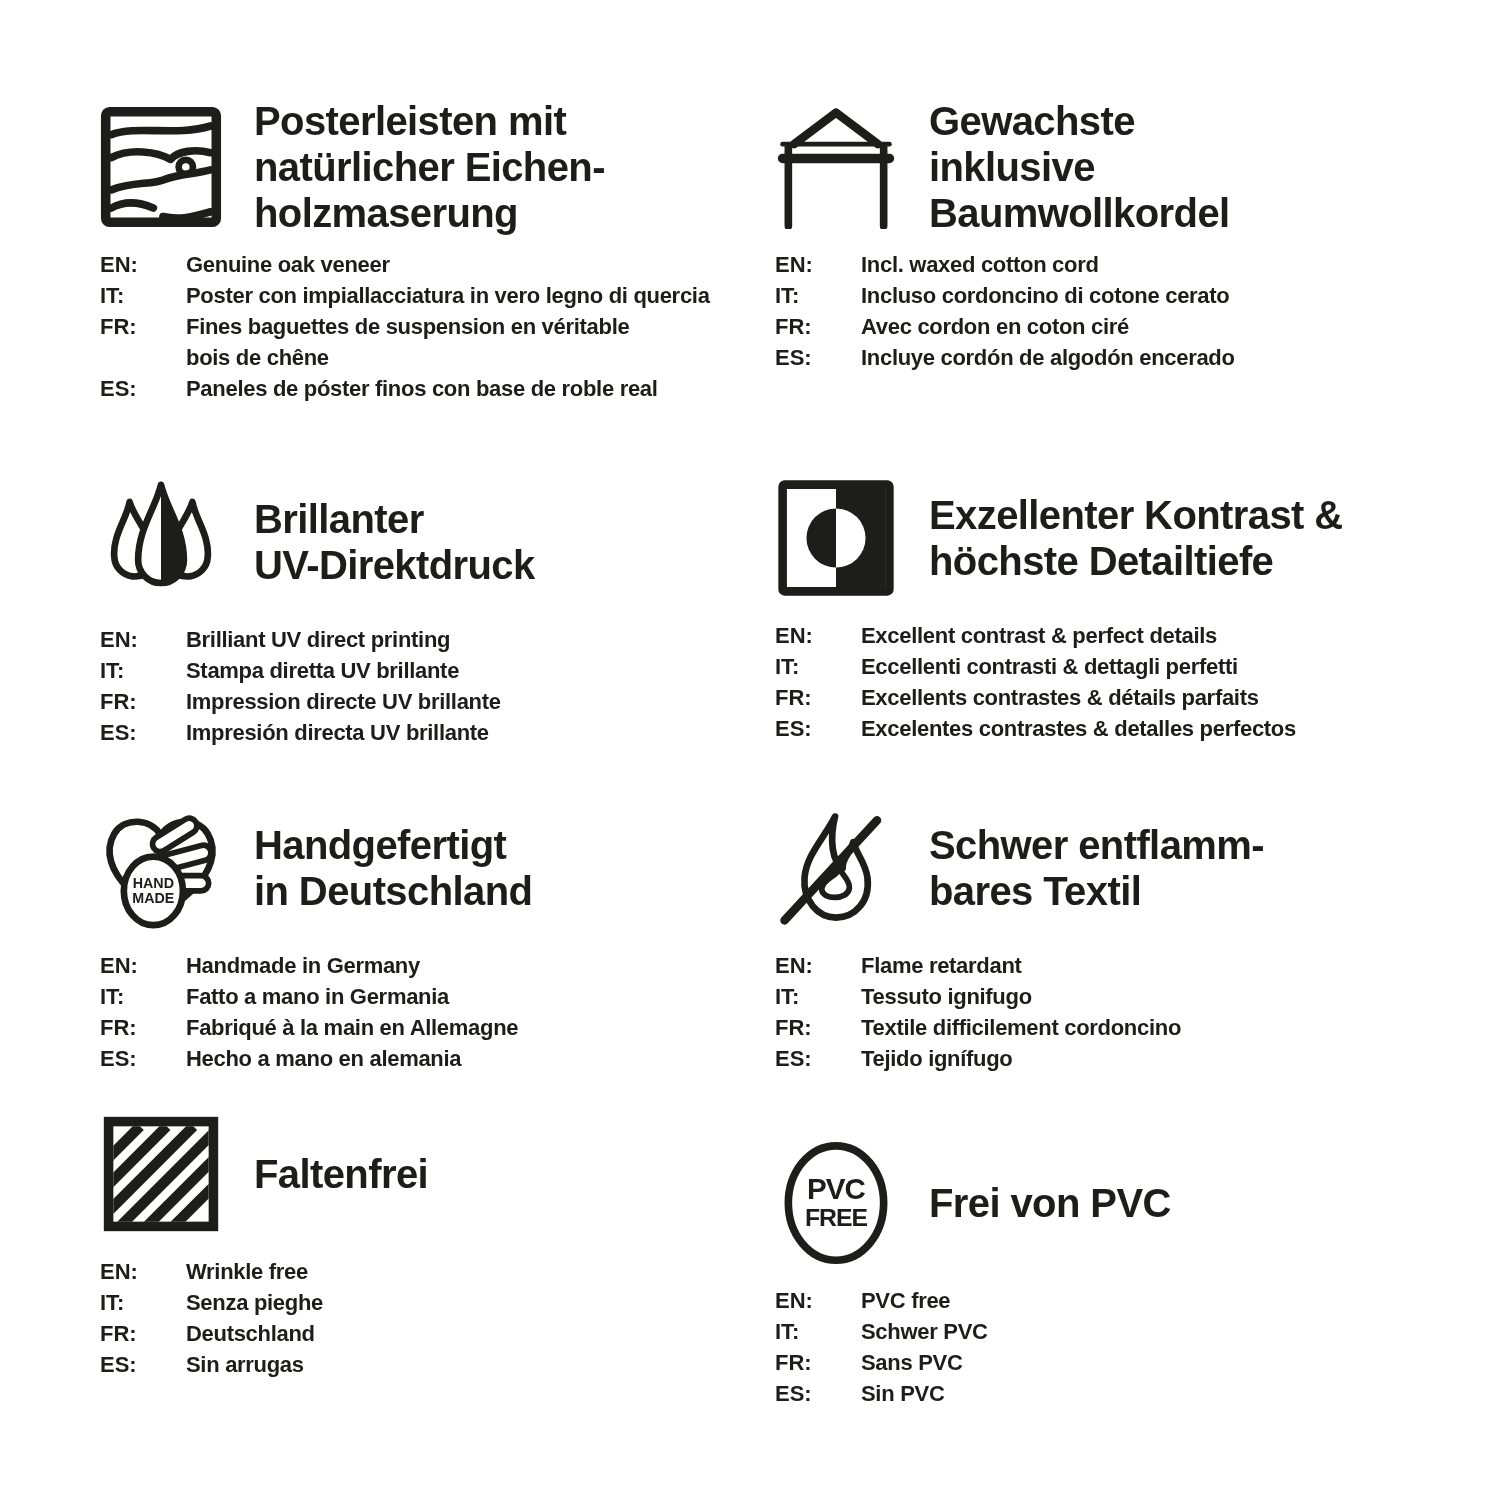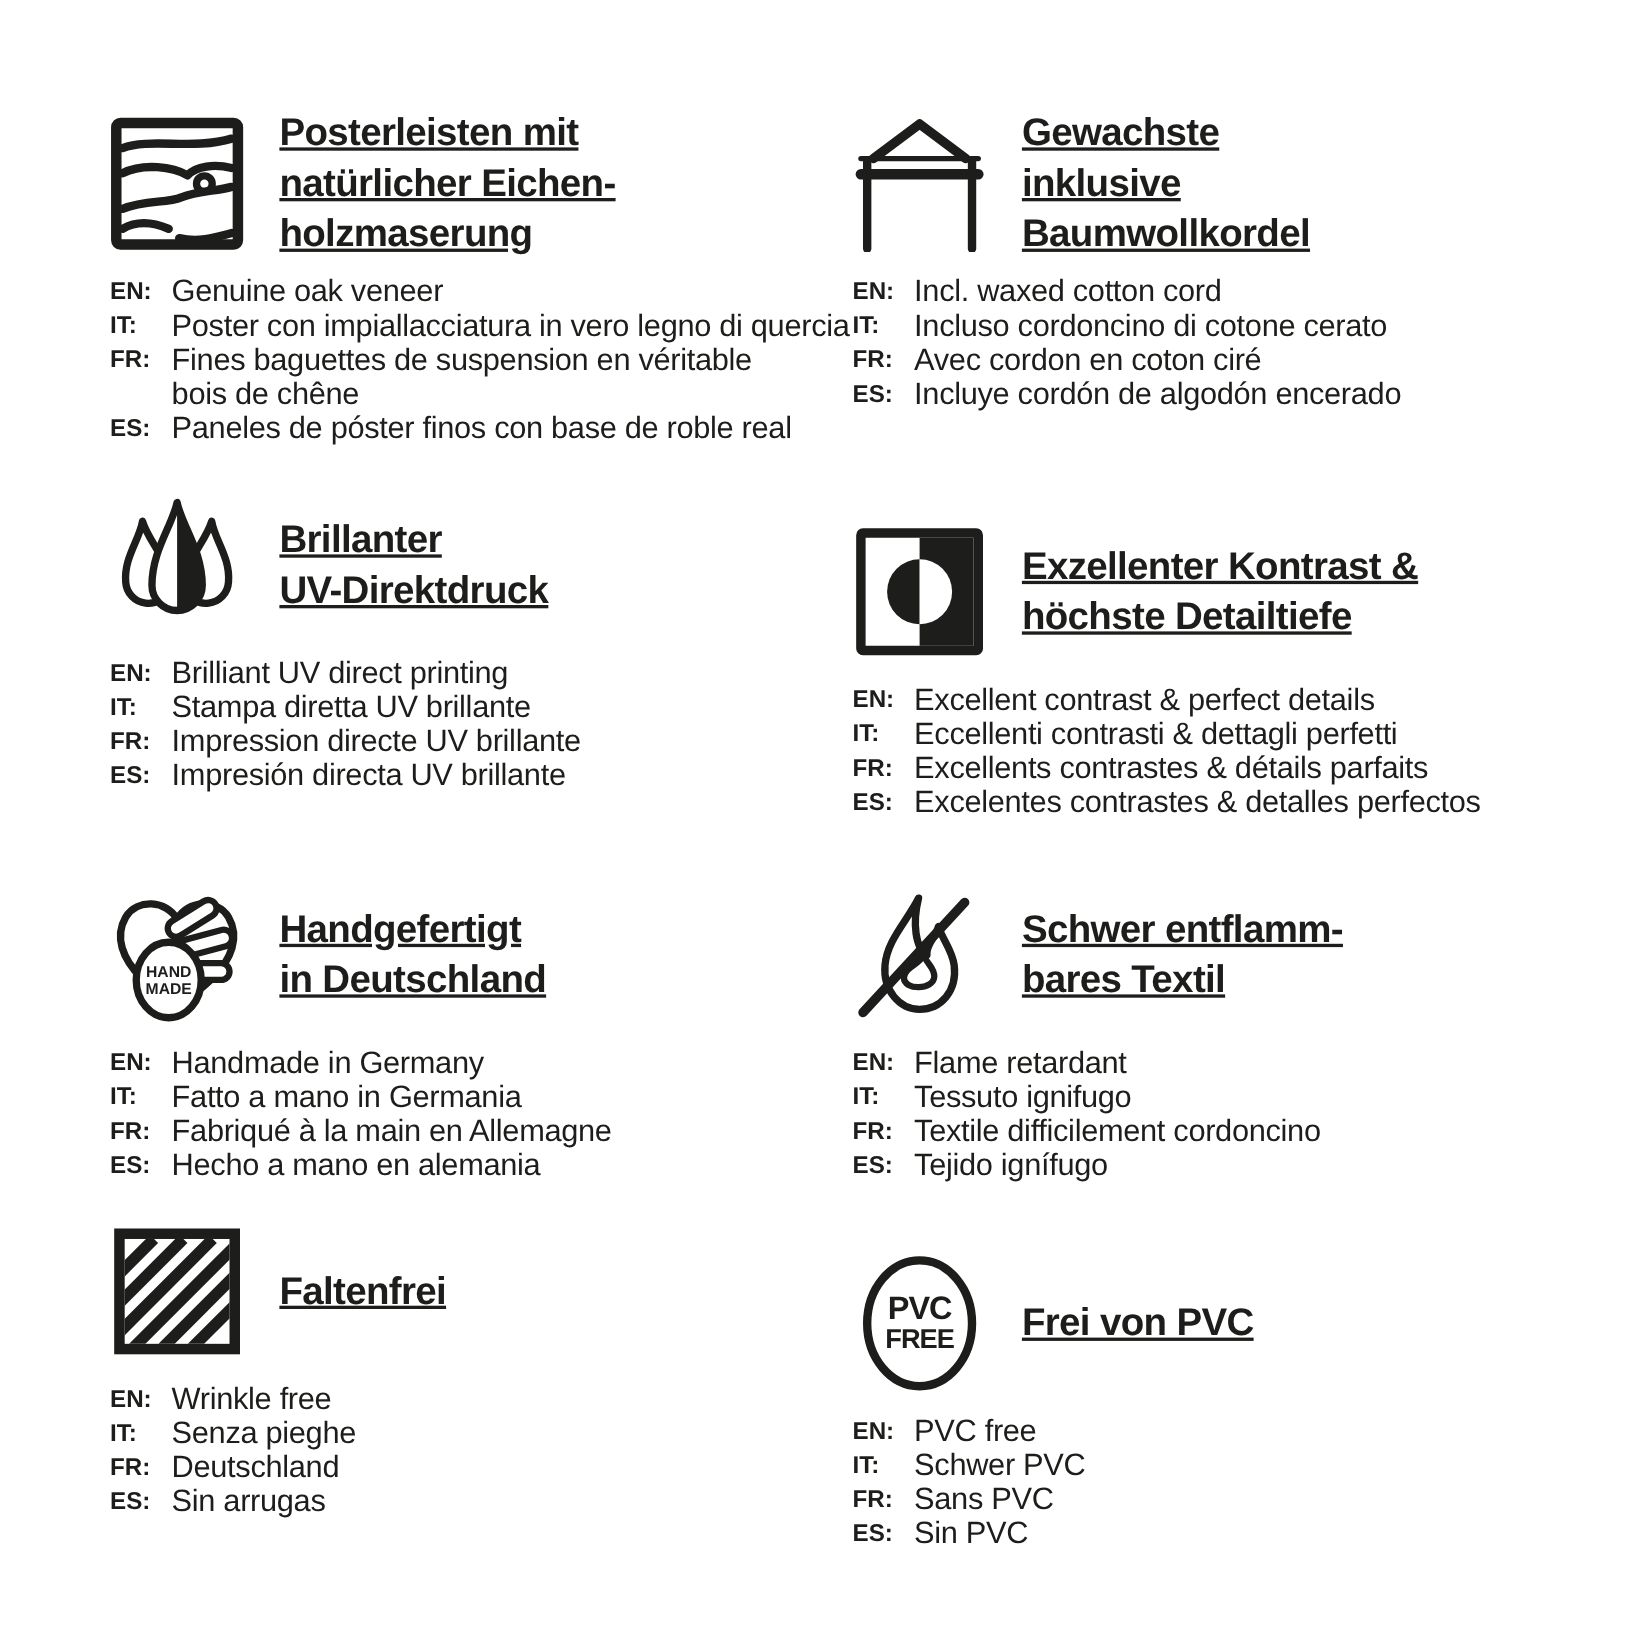--- a/index.html
+++ b/index.html
@@ -2,32 +2,32 @@
 <html><head>
 <meta charset="utf-8">
 <style>
   html,body{margin:0;padding:0;}
   body{
     width:1500px;height:1500px;position:relative;background:#ffffff;
     font-family:"Liberation Sans",sans-serif;color:#1d1d1b;overflow:hidden;
   }
   .feature{position:absolute;width:660px;}
   #s1{left:100px;top:97px;}   #s2{left:775px;top:97px;}
-  #s3{left:100px;top:444px;}  #s4{left:775px;top:468px;}
+  #s3{left:100px;top:472px;}  #s4{left:775px;top:468px;}
   #s5{left:100px;top:798px;}  #s6{left:775px;top:798px;}
   #s7{left:100px;top:1104px;} #s8{left:775px;top:1133px;}
   .hdr{display:flex;align-items:center;gap:32px;height:140px;}
   .icon{width:122px;height:124px;flex:none;display:block;}
   .icon text{font-family:"Liberation Sans",sans-serif;font-weight:700;}
-  .title{margin:0;font-size:35px;line-height:46px;font-weight:700;letter-spacing:-0.6px;text-decoration:underline;}
+  .title{margin:0;font-size:40px;line-height:46px;font-weight:700;letter-spacing:-0.6px;}
   .title .tl{display:block;}
   .trs{margin-top:12px;}
   .tr{display:flex;align-items:flex-start;}
   .tlab{width:56px;flex:none;font-size:22px;line-height:31px;font-weight:700;}
-  .ttxt{font-size:28px;line-height:31px;font-weight:400;letter-spacing:-0.3px;white-space:pre;}
+  .ttxt{font-size:22px;line-height:31px;font-weight:700;letter-spacing:-0.3px;white-space:pre;margin-left:30px;}
 </style>
 </head>
 <body>
 
 <section class="feature" id="s1">
   <div class="hdr">
     <svg class="icon" viewBox="0 0 128 128" fill="none" stroke="#1d1d1b" stroke-linecap="round" stroke-linejoin="round">
       <rect x="6" y="6" width="116" height="116" rx="4" stroke-width="10"></rect>
       <path d="M12 30 C38 20 80 32 116 21" stroke-width="8"></path>
       <path d="M12 54 C32 44 60 48 74 56 C82 47 100 45 116 49" stroke-width="8"></path>

